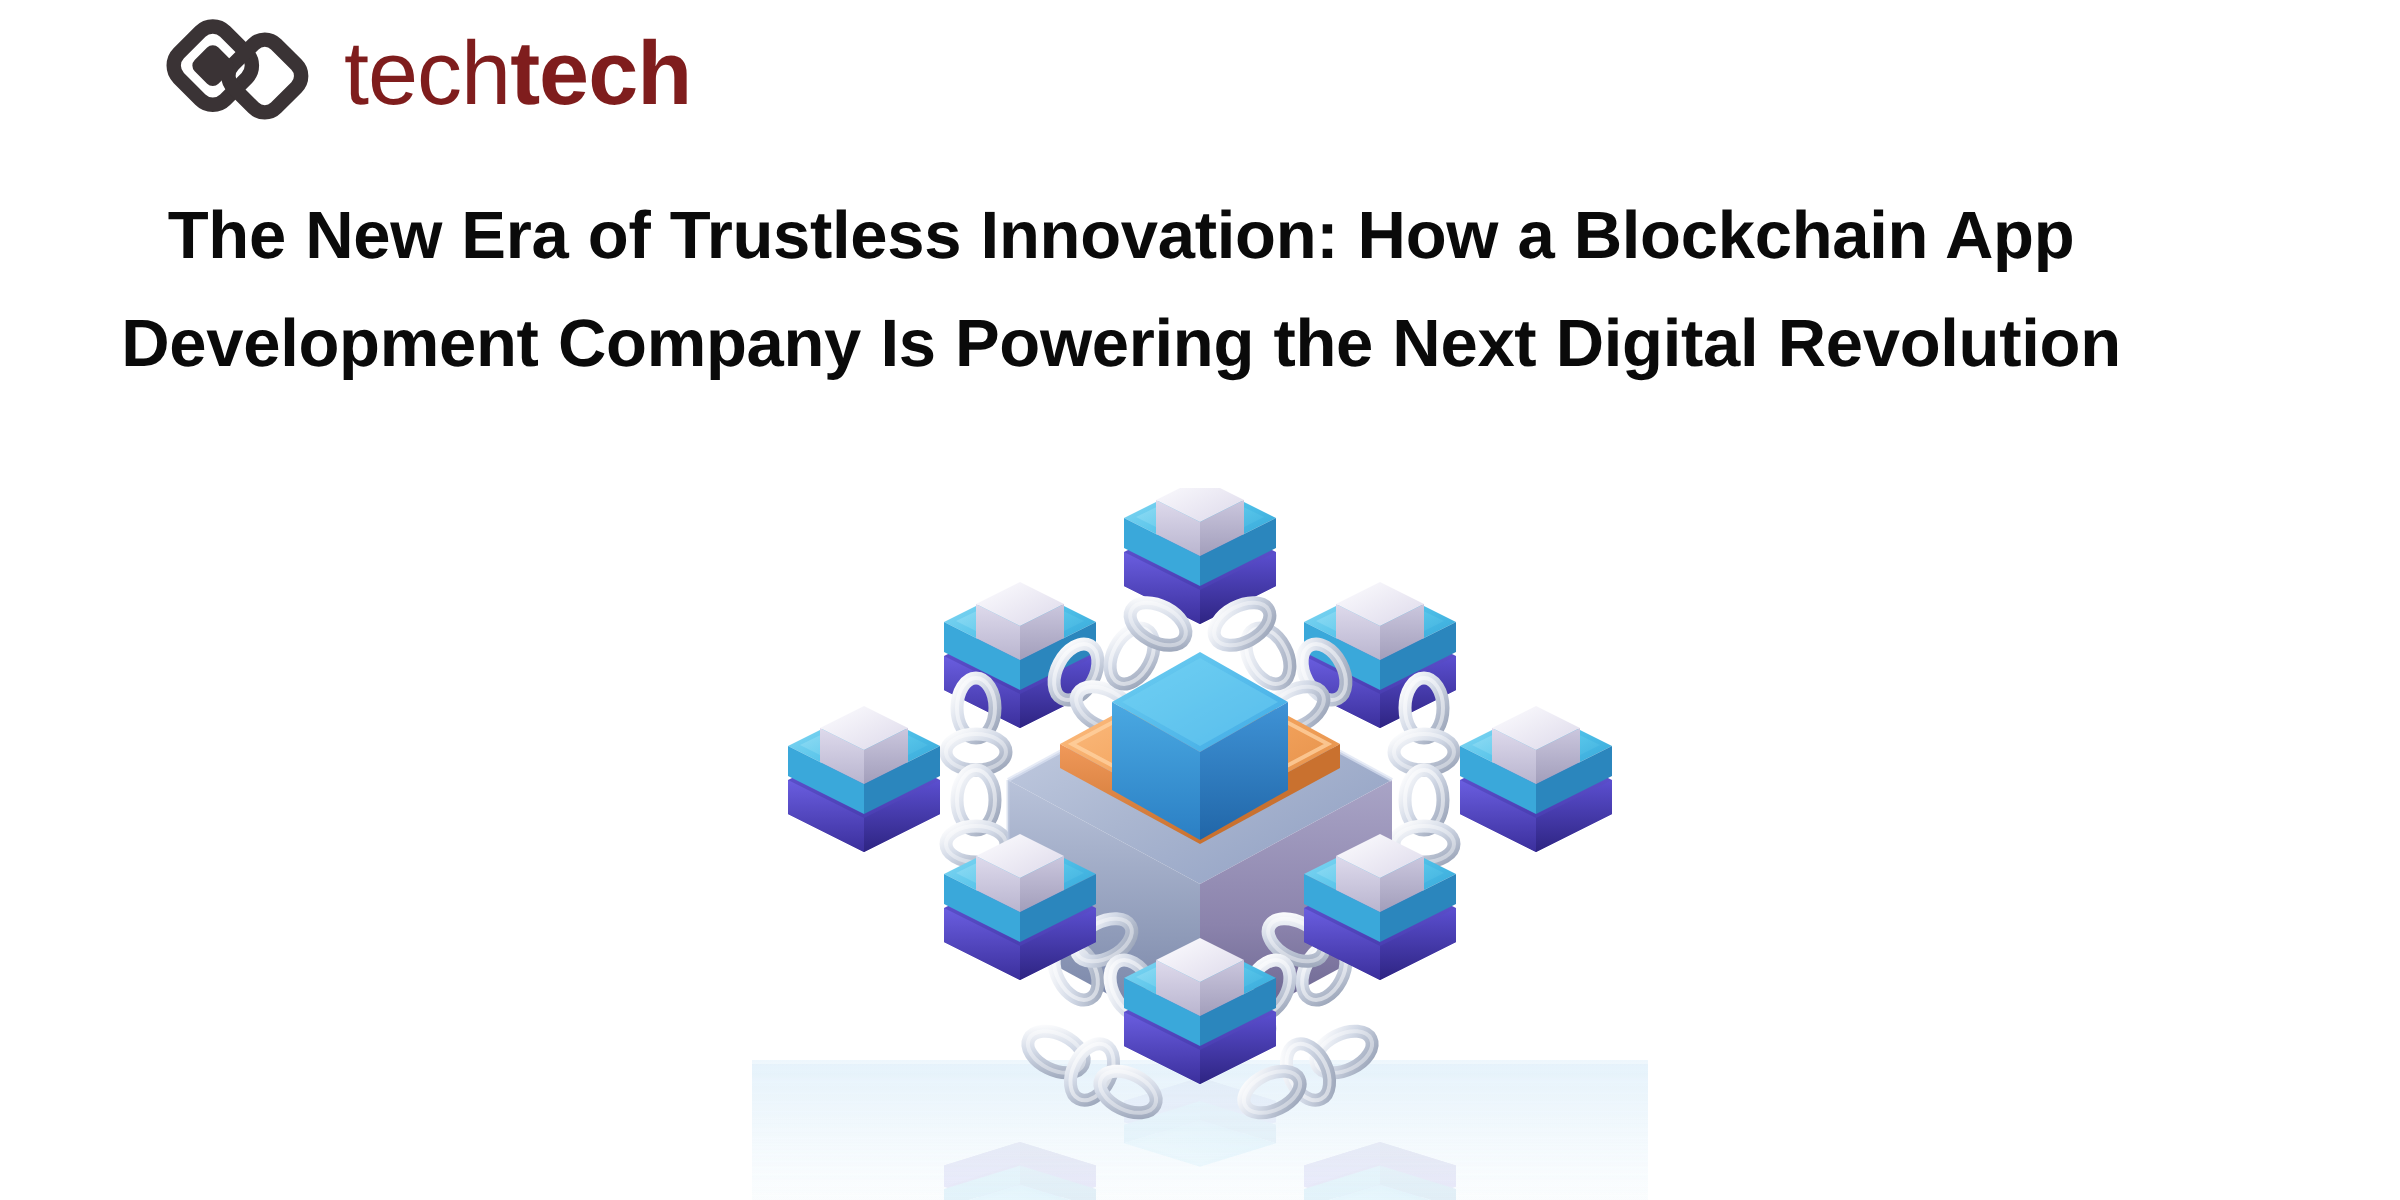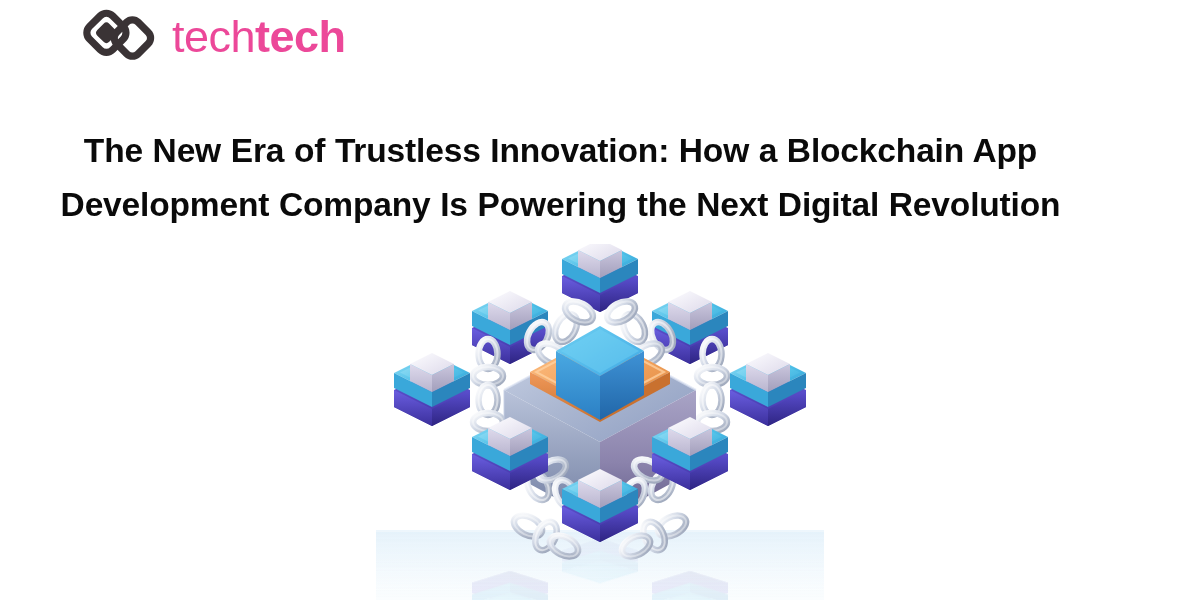--- a/index.html
+++ b/index.html
@@ -26,34 +26,34 @@
     gap: 12px;
   }
   .logo-mark {
     width: 80px;
     height: 60px;
     display: block;
   }
   .logo-wordmark {
     font-size: 45px;
     line-height: 1;
-    color: #ec4899;
+    color: #7f1d1d;
     letter-spacing: -0.5px;
     white-space: nowrap;
     display: flex;
     align-items: baseline;
   }
   .logo-wordmark .wm-light { font-weight: 400; }
   .logo-wordmark .wm-bold  { font-weight: 700; }
 
   
   .title-block {
     position: absolute;
     left: 0;
-    top: 124px;
+    top: 92px;
     width: 1121px;
     text-align: center;
     padding: 0 14px;
     box-sizing: border-box;
   }
   .title-block h1 {
     margin: 0;
     font-size: 33.5px;
     line-height: 1.62;
     font-weight: 700;

